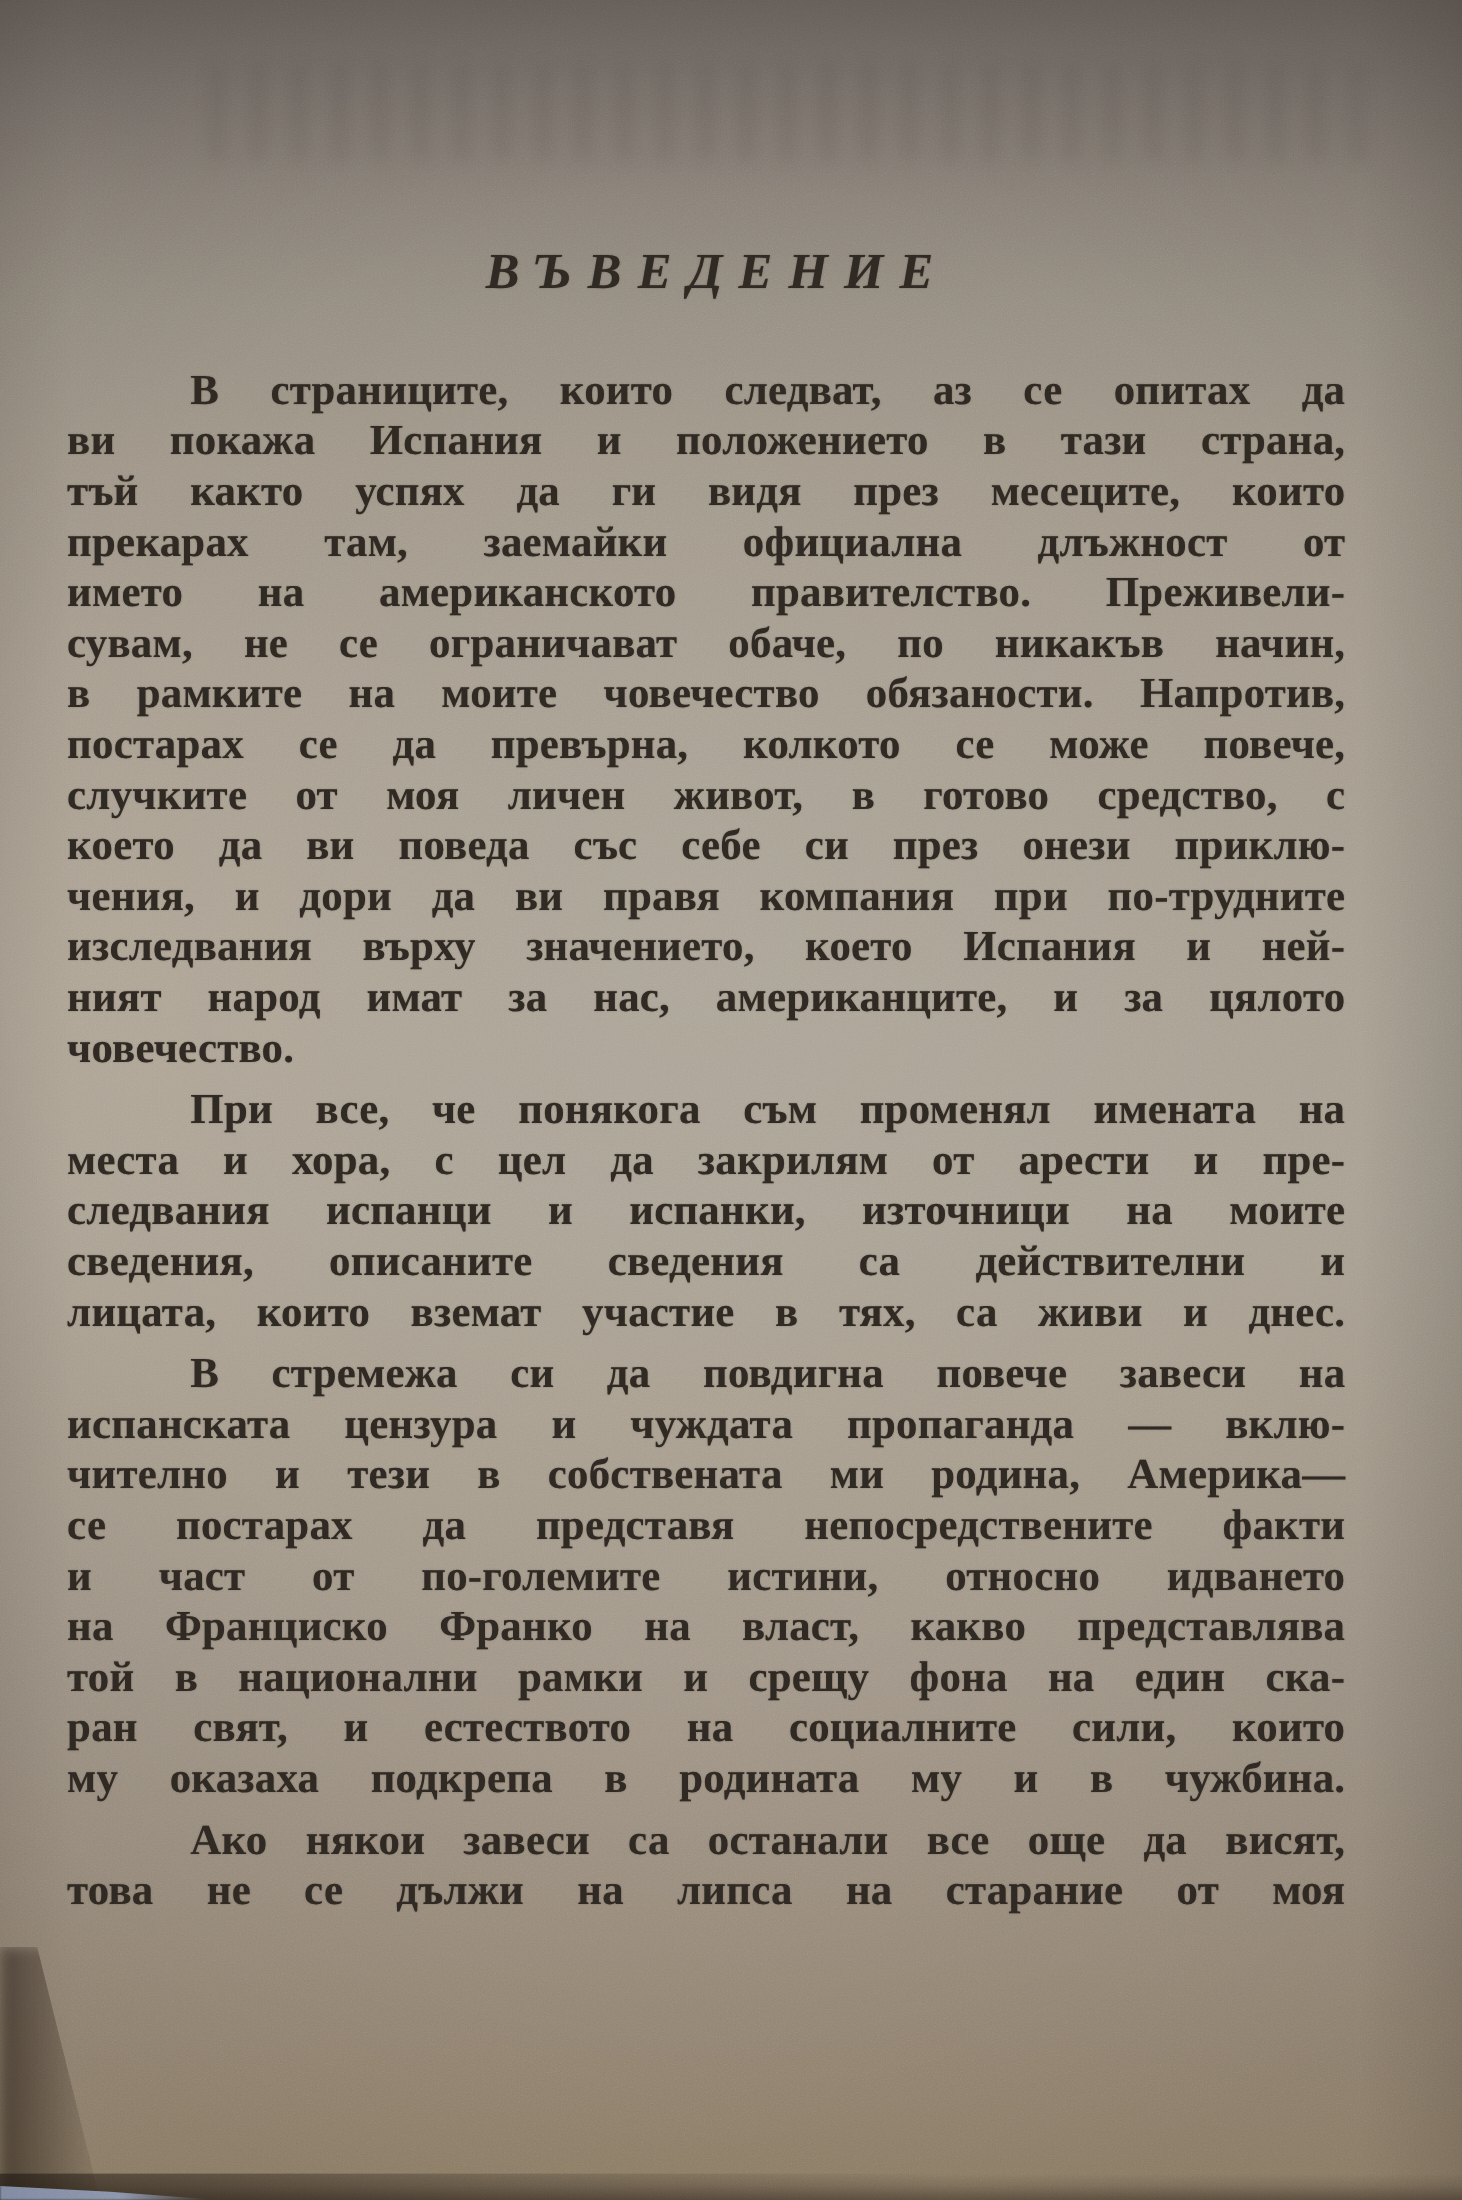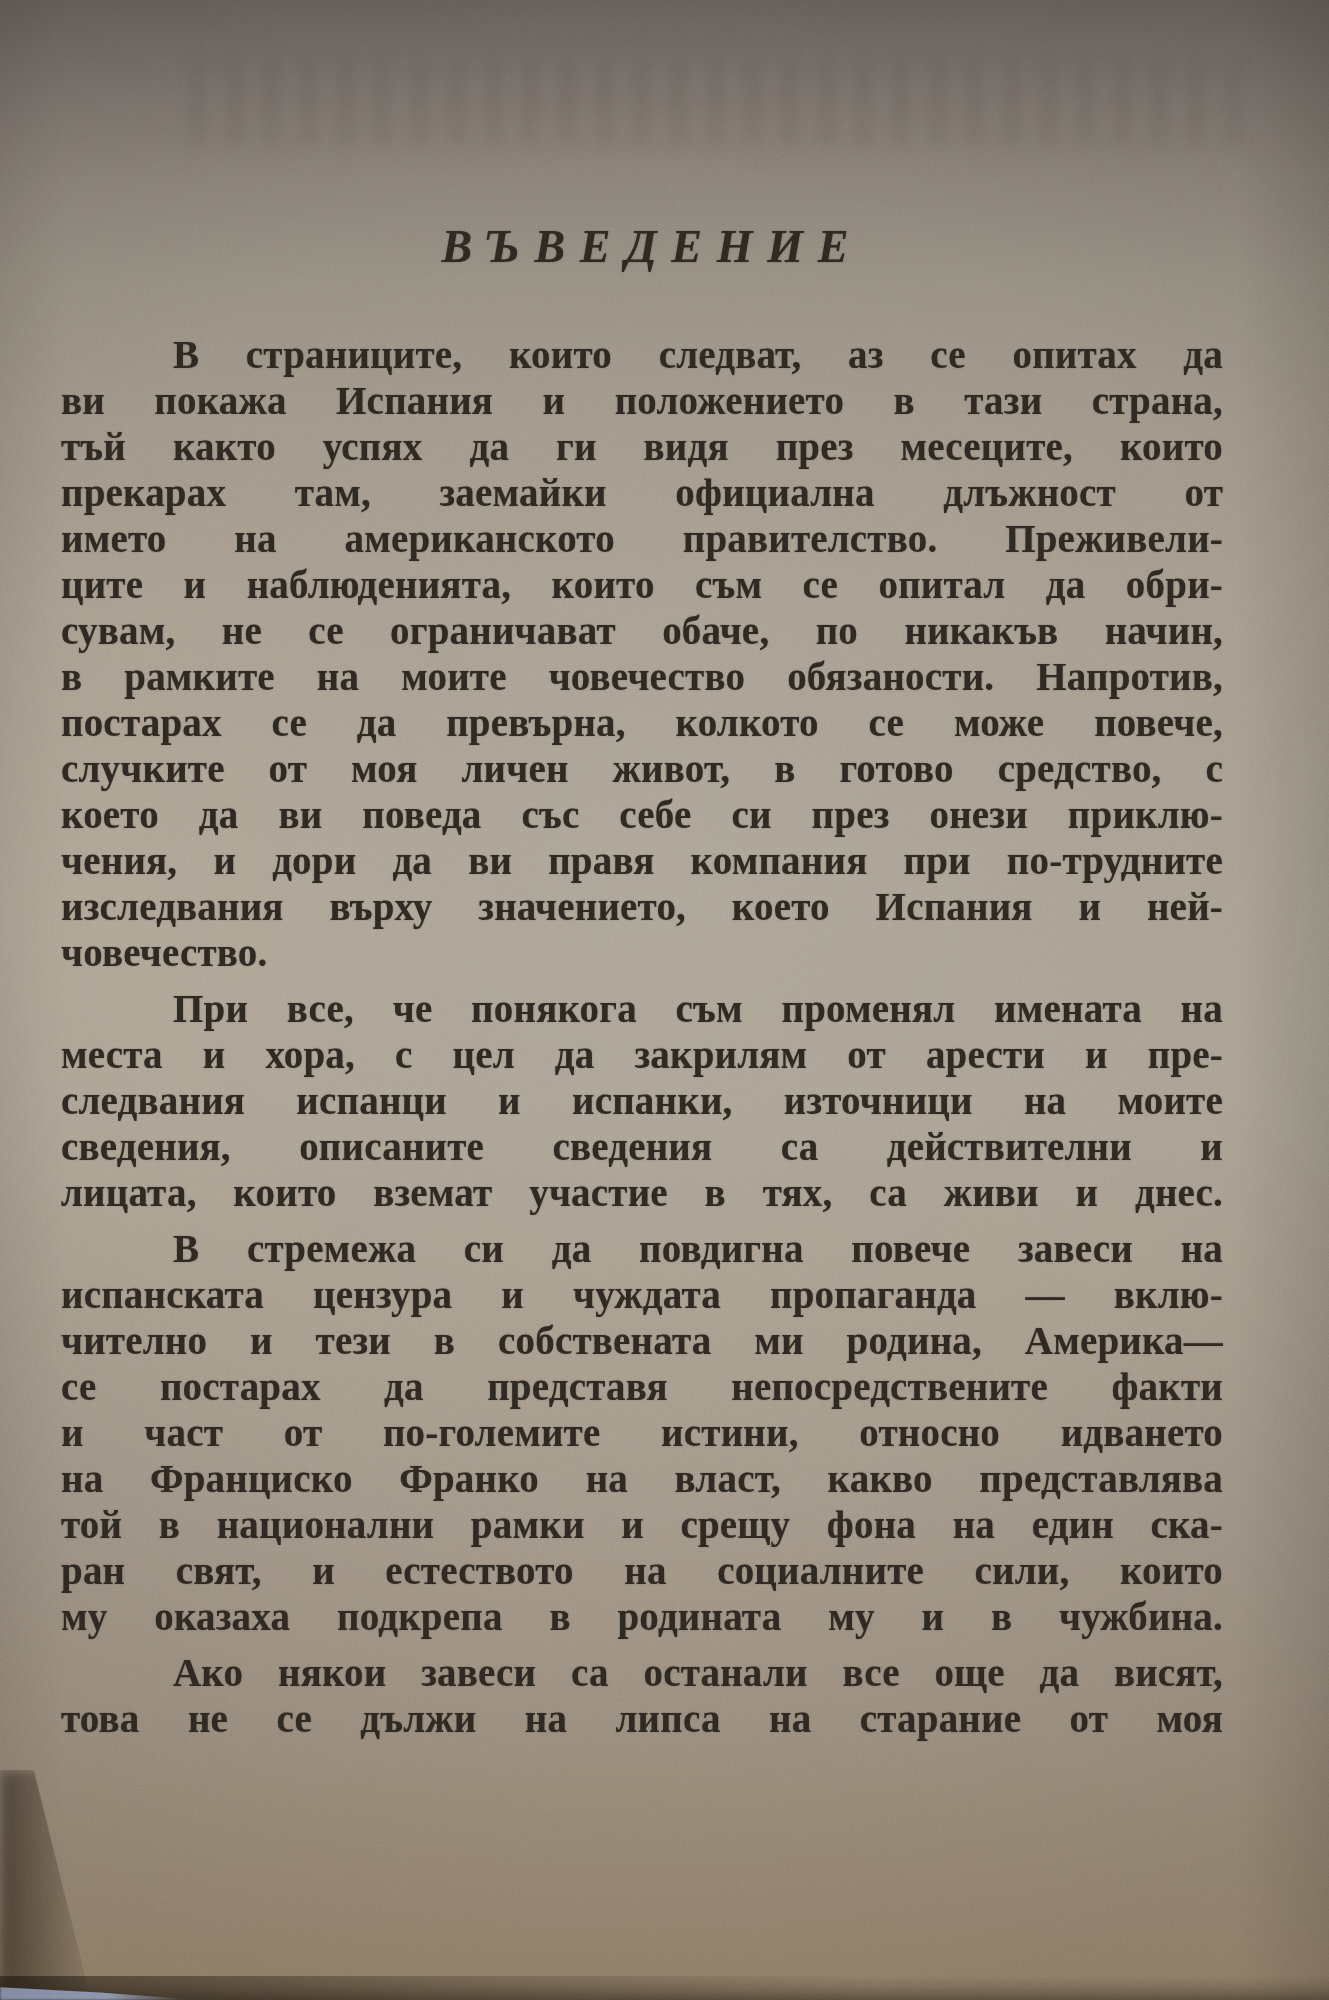--- a/index.html
+++ b/index.html
@@ -108,28 +108,28 @@
 
   <h1 class="title">ВЪВЕДЕНИЕ</h1>
 
   <div class="text-block" id="text-block">
       <div class="para">
         <div class="line indent">В страниците, които следват, аз се опитах да</div>
         <div class="line">ви покажа Испания и положението в тази страна,</div>
         <div class="line">тъй както успях да ги видя през месеците, които</div>
         <div class="line">прекарах там, заемайки официална длъжност от</div>
         <div class="line">името на американското правителство. Преживели-</div>
-        <div class="line">ците и наблюденията, които съм се опитал да обри-</div>
         <div class="line">сувам, не се ограничават обаче, по никакъв начин,</div>
         <div class="line">в рамките на моите човечество обязаности. Напротив,</div>
         <div class="line">постарах се да превърна, колкото се може повече,</div>
         <div class="line">случките от моя личен живот, в готово средство, с</div>
         <div class="line">което да ви поведа със себе си през онези приклю-</div>
         <div class="line">чения, и дори да ви правя компания при по-трудните</div>
         <div class="line">изследвания върху значението, което Испания и ней-</div>
+        <div class="line">ният народ имат за нас, американците, и за цялото</div>
         <div class="line no-justify">човечество.</div>
       </div>
       <div class="para">
         <div class="line indent">При все, че понякога съм променял имената на</div>
         <div class="line">места и хора, с цел да закрилям от арести и пре-</div>
         <div class="line">следвания испанци и испанки, източници на моите</div>
         <div class="line">сведения, описаните сведения са действителни и</div>
         <div class="line">лицата, които вземат участие в тях, са живи и днес.</div>
       </div>
       <div class="para">

